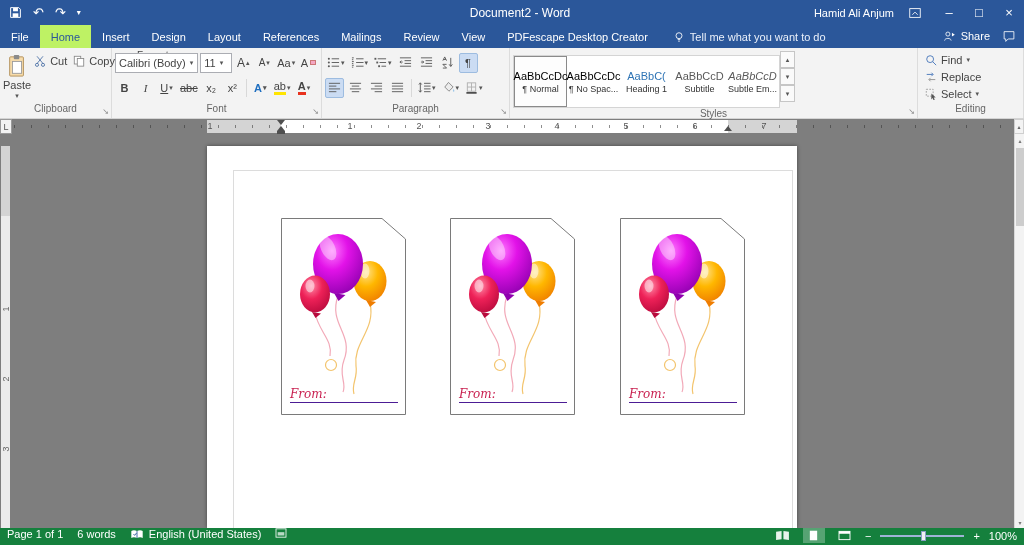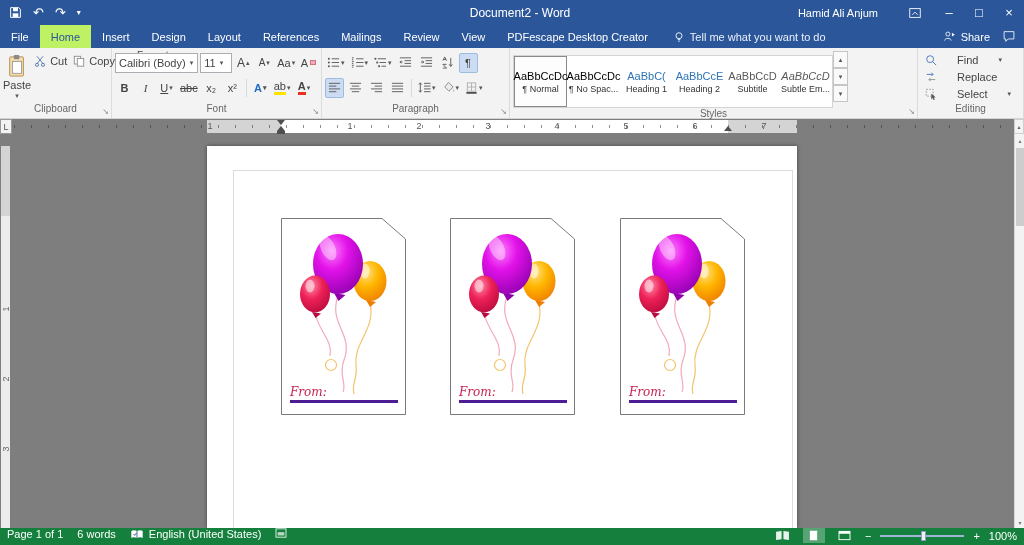--- a/index.html
+++ b/index.html
@@ -6,30 +6,30 @@
 html,body{width:1024px;height:545px;overflow:hidden}
 body{font-family:"Liberation Sans",sans-serif;background:#7e7e7e;color:#444;font-size:11px}
 
 
 .titlebar{height:25px;background:#2b579a;color:#fff;display:flex;align-items:center;position:relative}
 .qat{display:flex;align-items:center;gap:11px;padding-left:9px;z-index:2}
 .qat .g{font-size:13px;line-height:1;cursor:pointer}
 .qat .sm{font-size:8px}
 .title-center{position:absolute;left:16px;right:0;text-align:center;font-size:12px;pointer-events:none}
 .title-right{margin-left:auto;display:flex;align-items:center;gap:12px;z-index:2}
-.username{font-size:11px;margin-right:18px}
+.username{font-size:11px;margin-right:2px}
 .winbtn{width:30px;height:25px;display:flex;align-items:center;justify-content:center;font-size:13px;cursor:pointer}
 
 
 .tabrow{height:23px;background:#2b579a;display:flex;align-items:stretch;color:#fff}
 .tab{padding:4px 11px 4px;cursor:pointer;display:flex;align-items:center}
 .tab.active{background:#bef264;color:#2b579a}
 .tellme{display:flex;align-items:center;gap:5px;margin-left:14px;color:#eaf0fa;cursor:text}
 .tabrow-right{margin-left:auto;display:flex;align-items:center;gap:12px;padding-right:8px}
-.sharebtn{display:flex;align-items:center;gap:5px;cursor:pointer}
+.sharebtn{display:flex;align-items:flex-start;gap:5px;cursor:pointer}
 
 
 .ribbon{height:71px;background:#f3f3f3;border-bottom:1px solid #d4d4d4;display:flex}
 .group{position:relative;display:flex;flex-direction:column;padding:2px 3px 0;border-right:1px solid #dcdcdc}
 .gcontent{flex:1;display:flex}
 .glabel{height:15px;display:flex;align-items:flex-start;justify-content:center;color:#666;font-size:10px}
 .launcher{position:absolute;right:2px;bottom:2px;font-size:8px;color:#8a8a8a;cursor:pointer;line-height:1}
 .bigbtn{width:42px;display:flex;flex-direction:column;align-items:center;justify-content:center;gap:1px;cursor:pointer;border-radius:2px}
 .minicol{display:flex;justify-content:flex-start;padding-top:2px}
 .sbtn{display:flex;align-items:center;gap:4px;padding:1px 3px;height:17px;cursor:pointer;border-radius:2px;color:#444}
@@ -55,21 +55,21 @@
 .styleitem{width:53px;height:51px;display:flex;flex-direction:column;align-items:center;justify-content:center;gap:2px;cursor:pointer;border:1px solid transparent}
 .styleitem.selected{border-color:#8a8a8a;background:#fdfdfd}
 .prev{font-size:11px;color:#000;white-space:nowrap}
 .prev.h{color:#2e74b5}
 .prev.t{font-size:16px}
 .prev.sub{color:#595959}
 .prev.em{color:#595959;font-style:italic}
 .sname{font-size:9px;color:#333;white-space:nowrap}
 .galbtns{display:flex;flex-direction:column;margin-top:1px}
 .galbtn{width:15px;height:17px;border:1px solid #c6c6c6;background:#fafafa;display:flex;align-items:center;justify-content:center;font-size:7px;color:#555;cursor:pointer}
-.erow{display:flex;align-items:center;gap:20px;height:17px;padding:0 4px;cursor:pointer;border-radius:2px;white-space:nowrap}
+.erow{display:flex;align-items:center;gap:4px;height:17px;padding:0 4px;cursor:pointer;border-radius:2px;white-space:nowrap}
 
 
 .rulerrow{height:15px;background:#7e7e7e;position:relative}
 .tabsel{position:absolute;left:0;top:0;width:12px;height:15px;background:#f3f3f3;border:1px solid #9a9a9a;font-size:9px;color:#555;display:flex;align-items:center;justify-content:center;cursor:pointer}
 .hwhite{position:absolute;left:207px;width:590px;top:1px;height:13px;background:#fff}
 .hmarg{position:absolute;top:1px;height:13px;background:#d4d4d4}
 .ticks{position:absolute;left:14px;right:12px;top:6px;height:3px;background:repeating-linear-gradient(to right,rgba(50,50,50,.55) 0 1px,transparent 1px 17px)}
 .hnum{position:absolute;top:2px;font-size:9px;color:#555;width:10px;text-align:center}
 .tri-dn{position:absolute;width:0;height:0;border-left:4px solid transparent;border-right:4px solid transparent;border-top:5px solid #4f4f4f;cursor:pointer}
 .tri-up{position:absolute;width:0;height:0;border-left:4px solid transparent;border-right:4px solid transparent;border-bottom:5px solid #4f4f4f;cursor:pointer}
@@ -79,21 +79,21 @@
 
 .docarea{position:relative;height:394px;background:#7e7e7e;overflow:hidden}
 .vruler{position:absolute;left:0;top:0;bottom:0;width:11px;background:#7e7e7e}
 .vrwhite{position:absolute;left:1px;width:9px;top:12px;bottom:0;background:#fff;opacity:.85}
 .vrmarg{position:absolute;left:1px;width:9px;top:12px;height:70px;background:#d4d4d4}
 .vnum{position:absolute;left:0;width:11px;text-align:center;font-size:9px;color:#666;transform:rotate(-90deg)}
 .page{position:absolute;left:207px;top:12px;width:590px;height:calc(100% - 12px);background:#fff;box-shadow:0 0 4px rgba(0,0,0,.45);overflow:hidden}
 .frame{position:absolute;left:26px;top:24px;width:560px;height:400px;border:1px solid #dcdcdc}
 .gift-tag{position:absolute;top:72px;width:125px;height:197px}
 .tag-svg{position:absolute;left:0;top:0;width:125px;height:197px}
-.from-row{position:absolute;left:9px;right:8px;bottom:12px;display:flex;align-items:center;border-bottom:3px solid #4c1d95}
+.from-row{position:absolute;left:9px;right:8px;bottom:12px;display:flex;align-items:center;border-bottom:1px solid #4c1d95}
 .from-text{color:#c81e4e;font:italic 12px "DejaVu Serif",serif;padding-bottom:1px}
 .vscroll{position:absolute;right:0;top:0;bottom:0;width:10px;background:#f3f3f3;border-left:1px solid #d9d9d9}
 .scrollarrow{position:absolute;left:0;width:10px;height:12px;display:flex;align-items:center;justify-content:center;font-size:6px;color:#777;cursor:pointer}
 .vthumb{position:absolute;left:1px;width:8px;top:14px;height:78px;background:#cdcdcd;cursor:grab}
 
 
 .statusbar{height:26px;background:#15803d;color:#fff;display:flex;align-items:flex-start;padding:0 7px;gap:14px;font-size:11px}
 .sbitem{display:flex;align-items:center;gap:5px;cursor:pointer;white-space:nowrap}
 .sbright{margin-left:auto;display:flex;align-items:center;gap:9px}
 .viewbtn{width:22px;height:15px;display:flex;align-items:center;justify-content:center;cursor:pointer}
@@ -420,24 +420,20 @@
           <span class="prev">AaBbCcDc</span>
           <span class="sname">¶ Normal</span>
         </div>
         <div class="styleitem">
           <span class="prev">AaBbCcDc</span>
           <span class="sname">¶ No Spac...</span>
         </div>
         <div class="styleitem">
           <span class="prev h">AaBbC(</span>
           <span class="sname">Heading 1</span>
-        </div>
-        <div class="styleitem">
-          <span class="prev h">AaBbCcE</span>
-          <span class="sname">Heading 2</span>
         </div>
         <div class="styleitem">
           <span class="prev sub">AaBbCcD</span>
           <span class="sname">Subtitle</span>
         </div>
         <div class="styleitem">
           <span class="prev em">AaBbCcD</span>
           <span class="sname">Subtle Em...</span>
         </div>
       </div>

